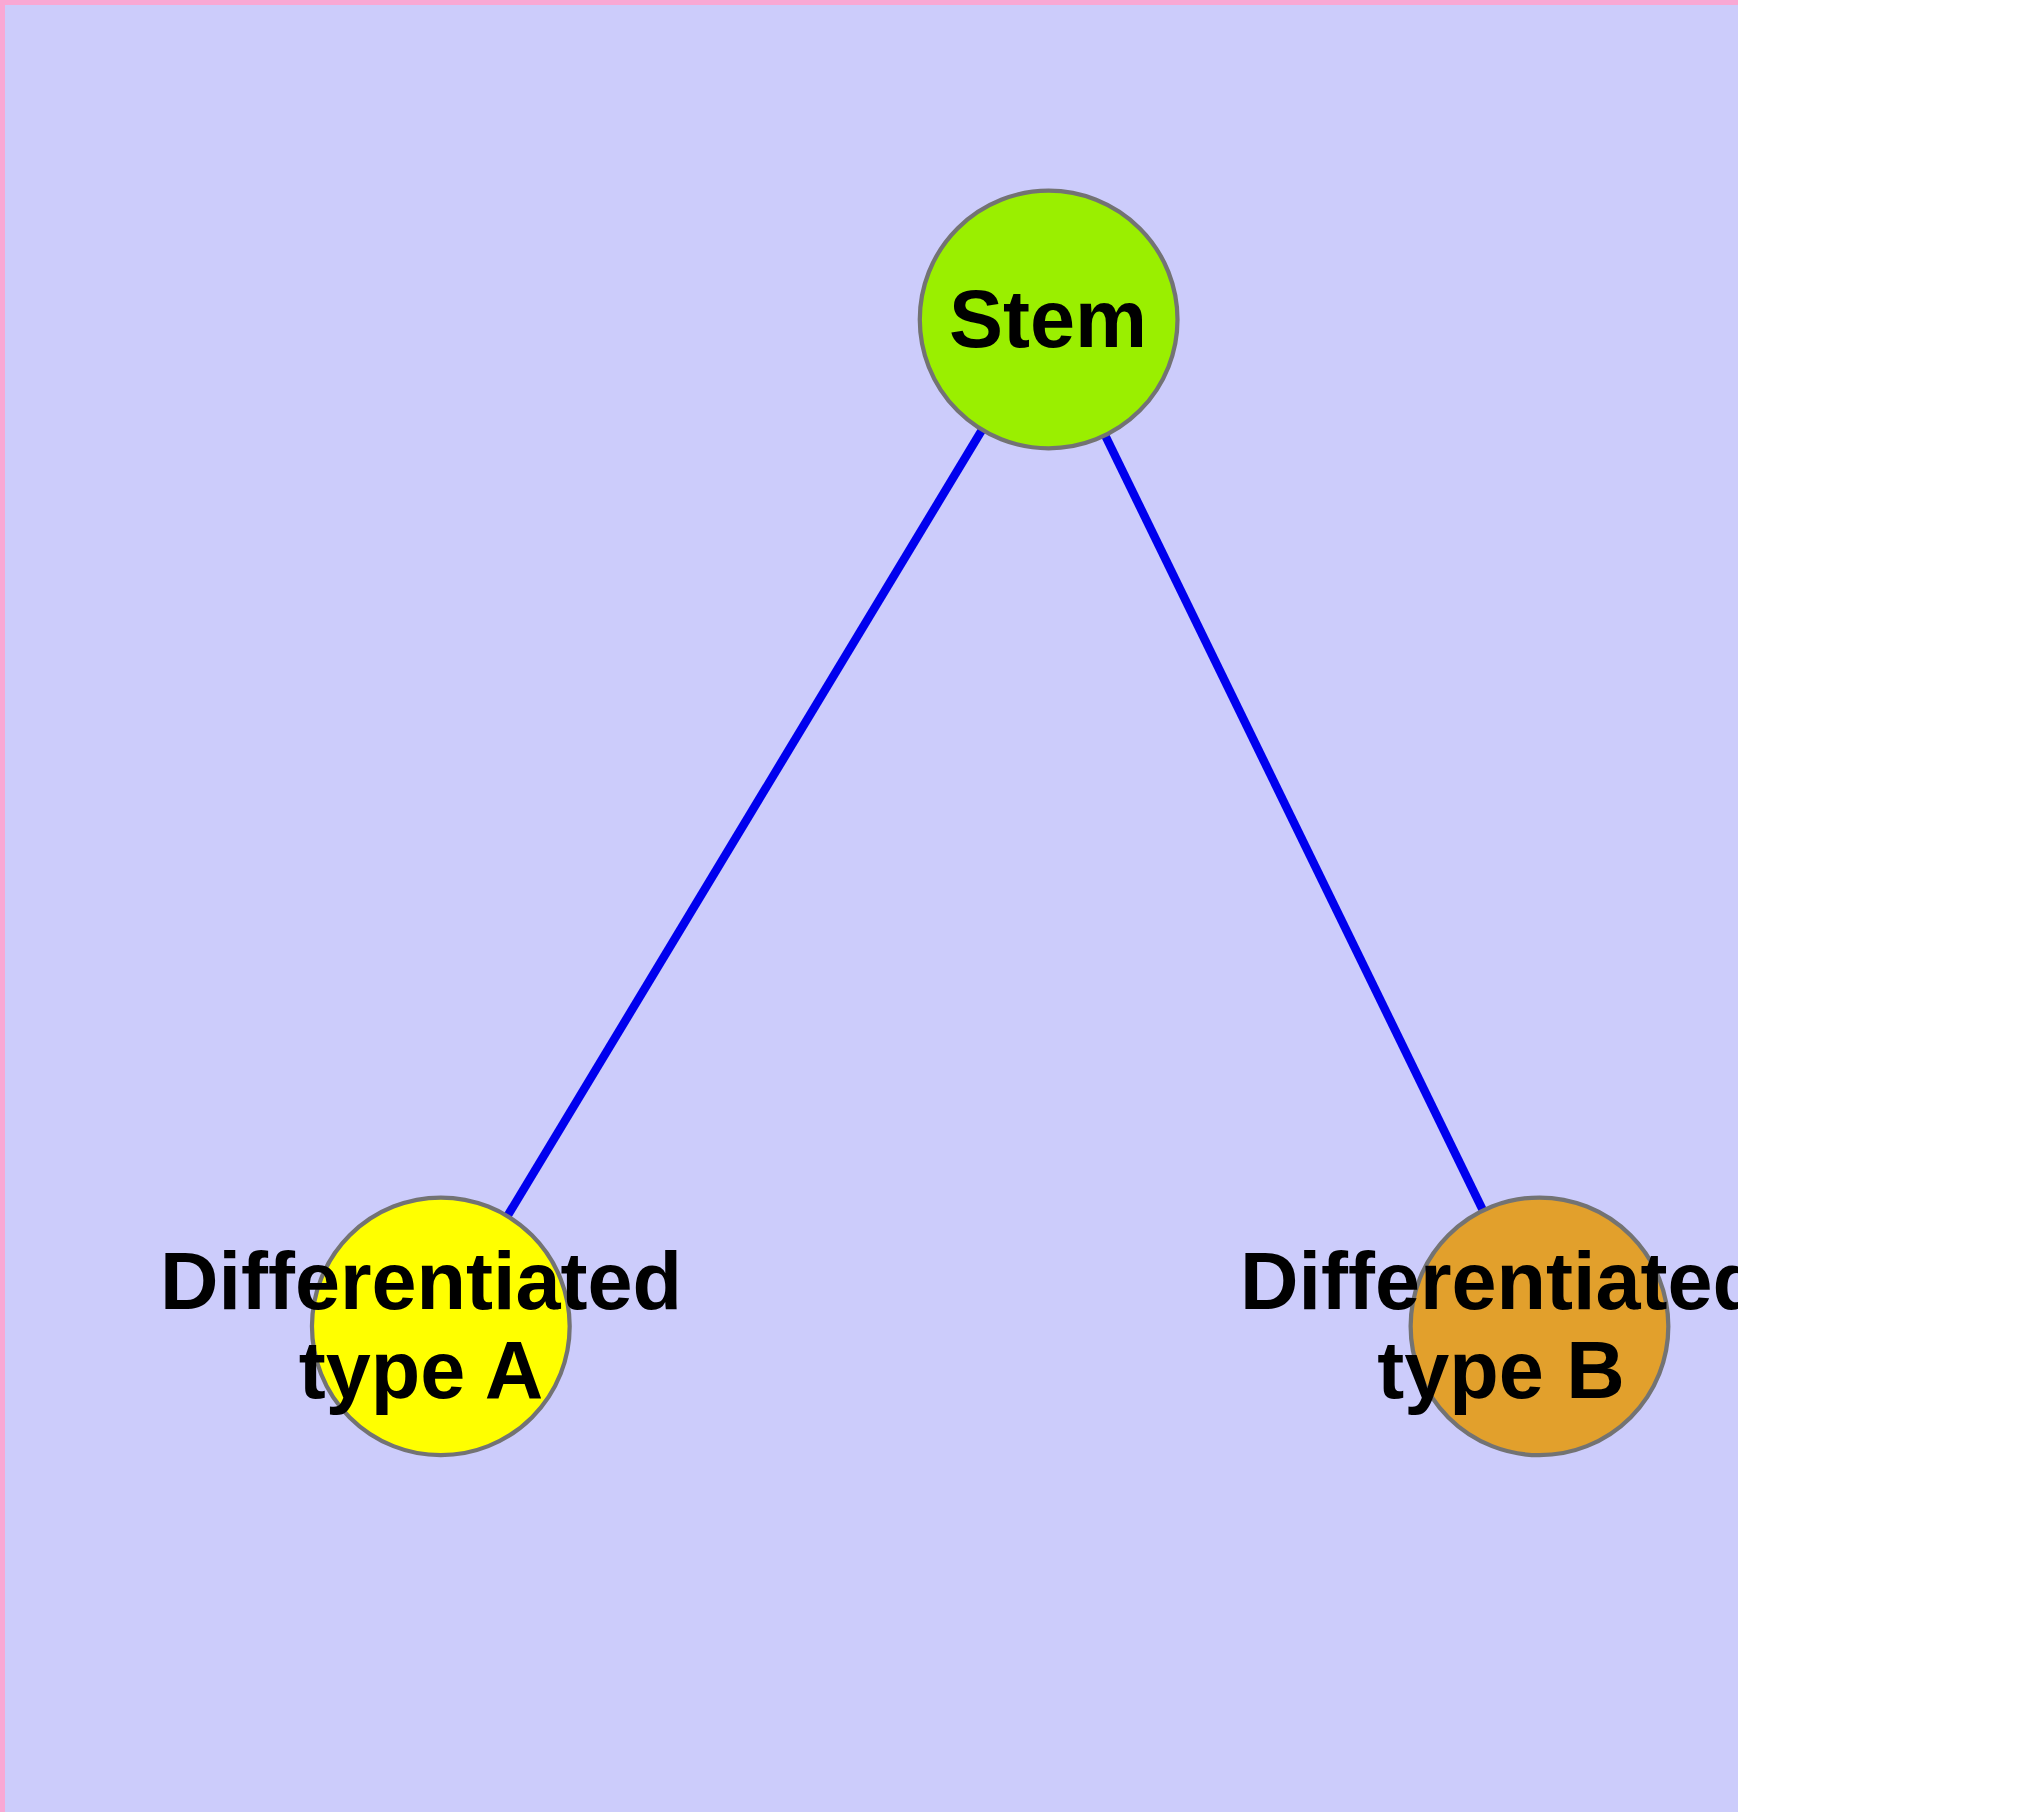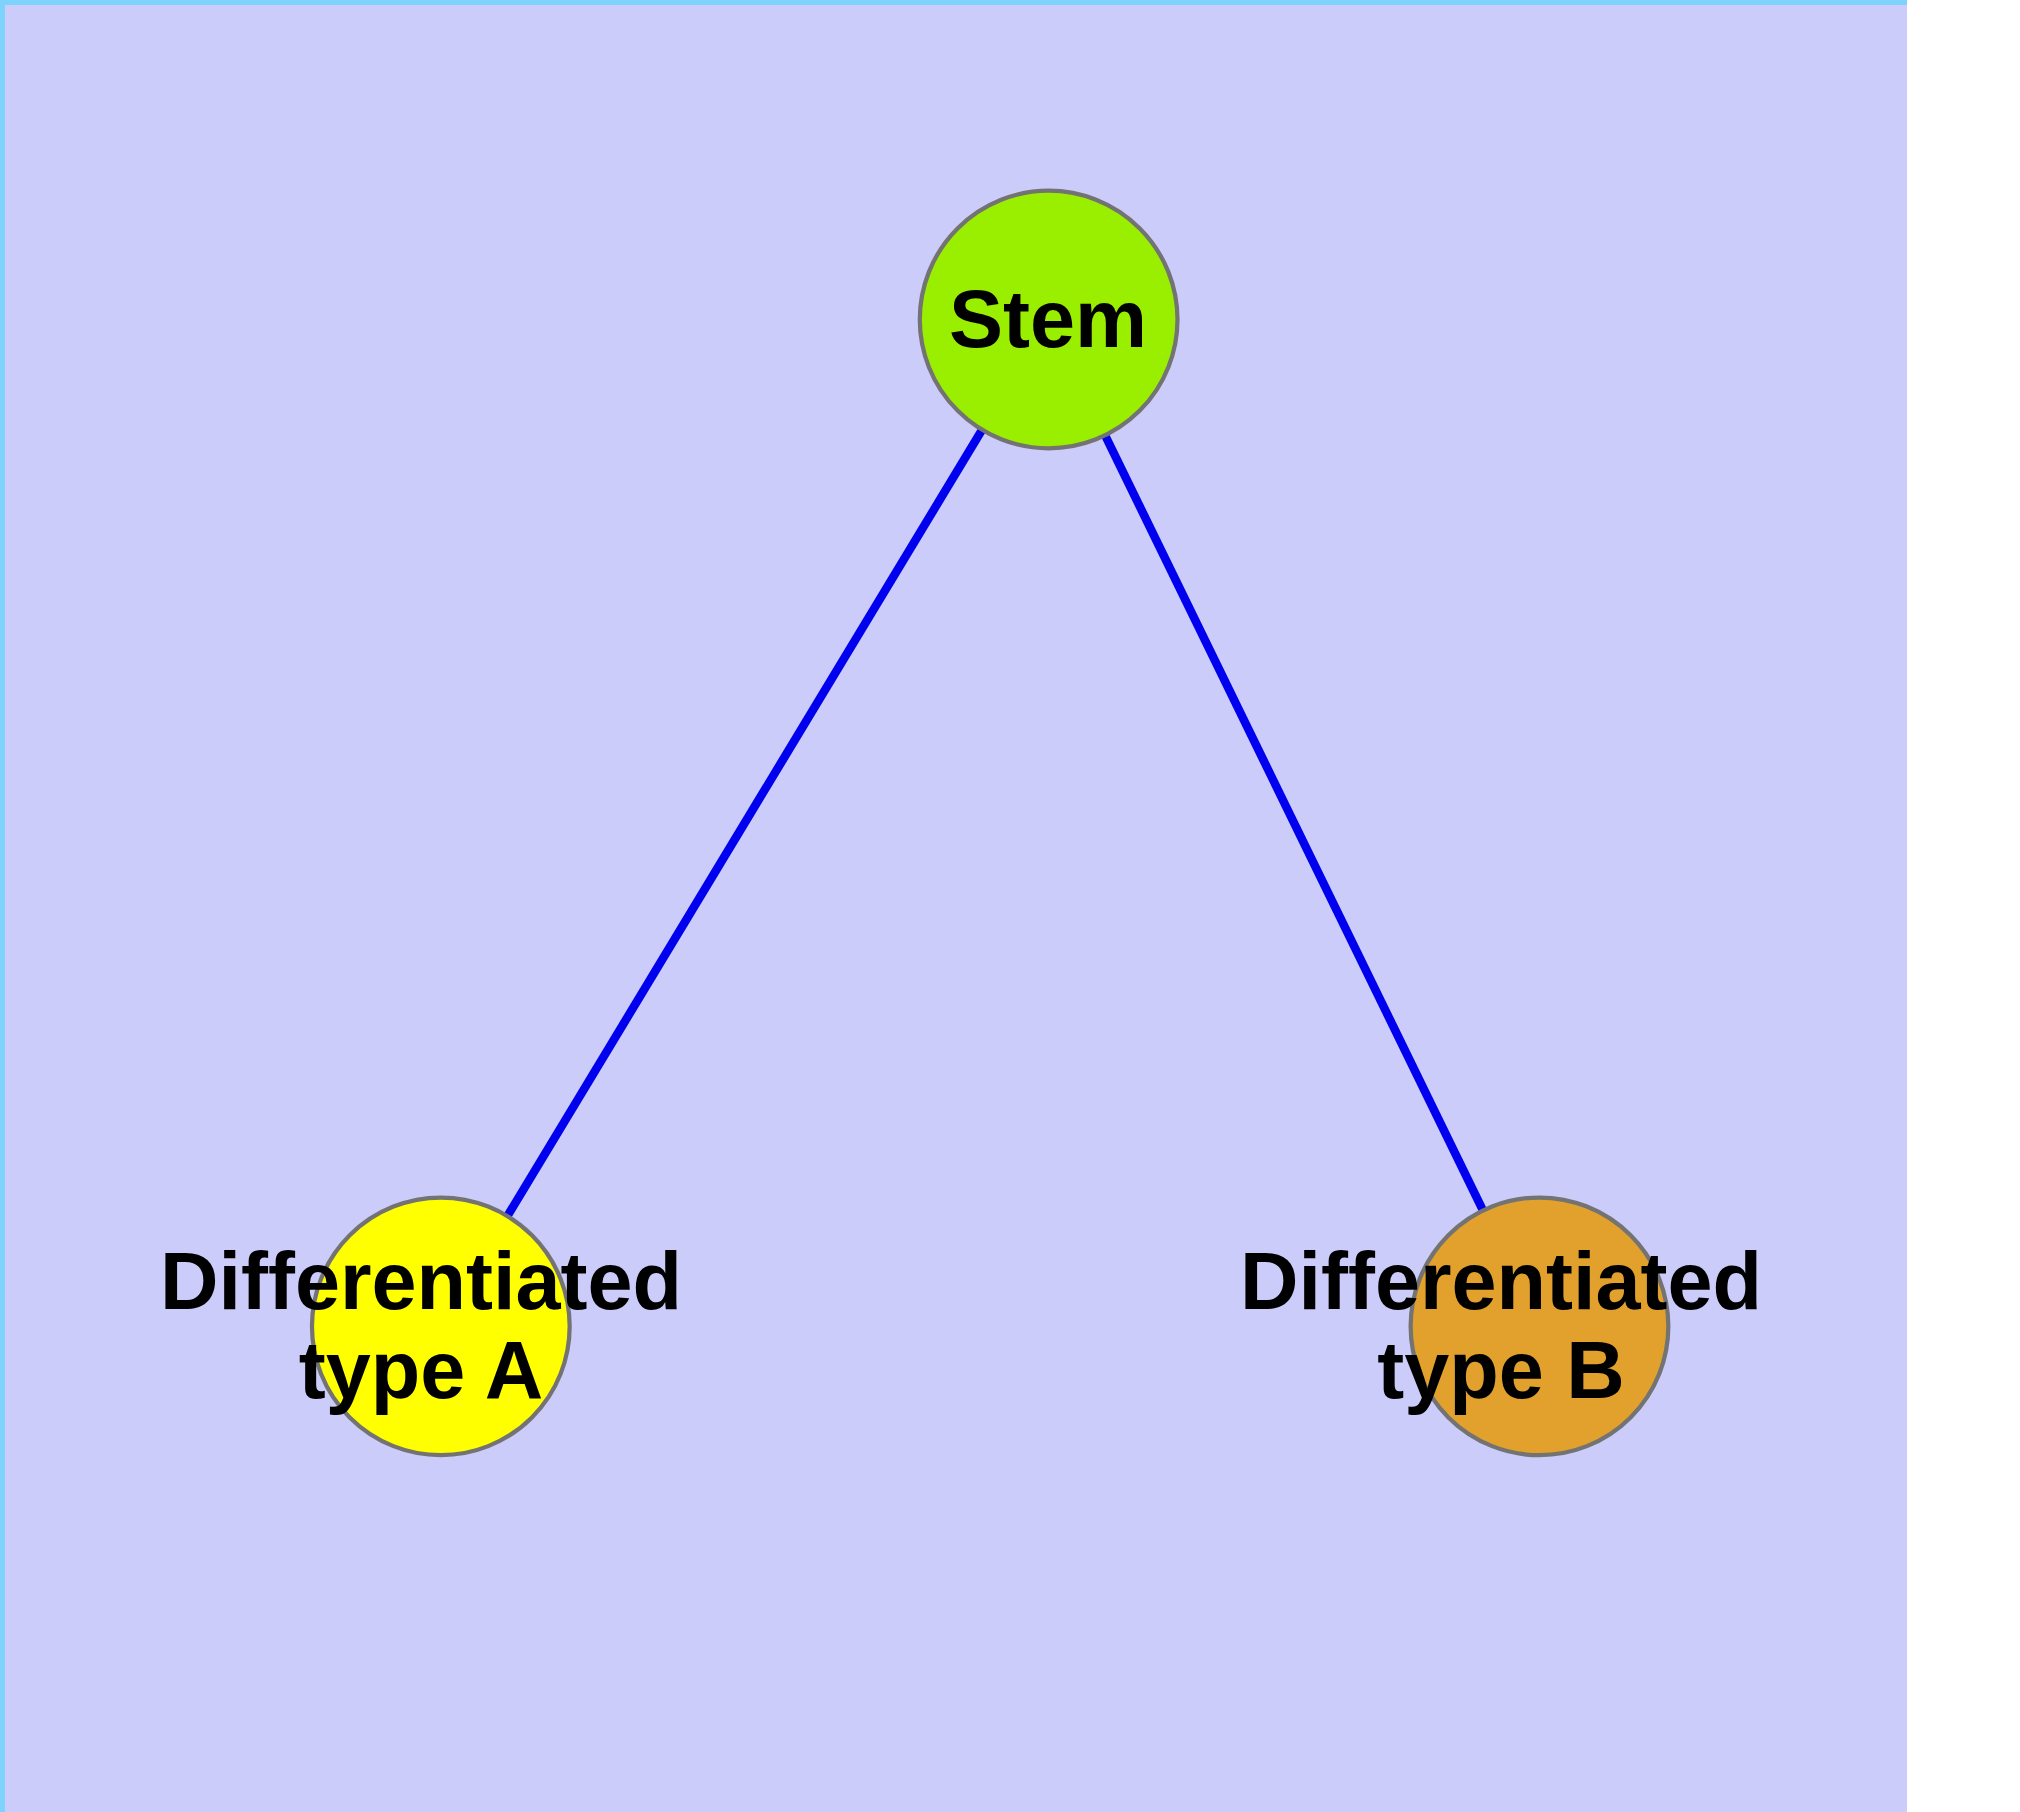--- a/index.html
+++ b/index.html
@@ -2,23 +2,23 @@
 <html style="font-size:13.6px"><head>
 <meta charset="utf-8">
 <style>
   html, body {
     margin: 0;
     padding: 0;
     background: #ffffff;
   }
   #stage {
     position: relative;
-    width: 1907px;
+    width: 1738px;
     height: 1812px;
-    background: #7dd3fc;
+    background: #f9a8d4;
     overflow: hidden;
     font-family: "Liberation Sans", sans-serif;
   }
   #canvas-bg {
     position: absolute;
     left: 5.1px;
     top: 5.1px;
     width: 2015px;
     height: 1807px;
     background: #ccccfb;

